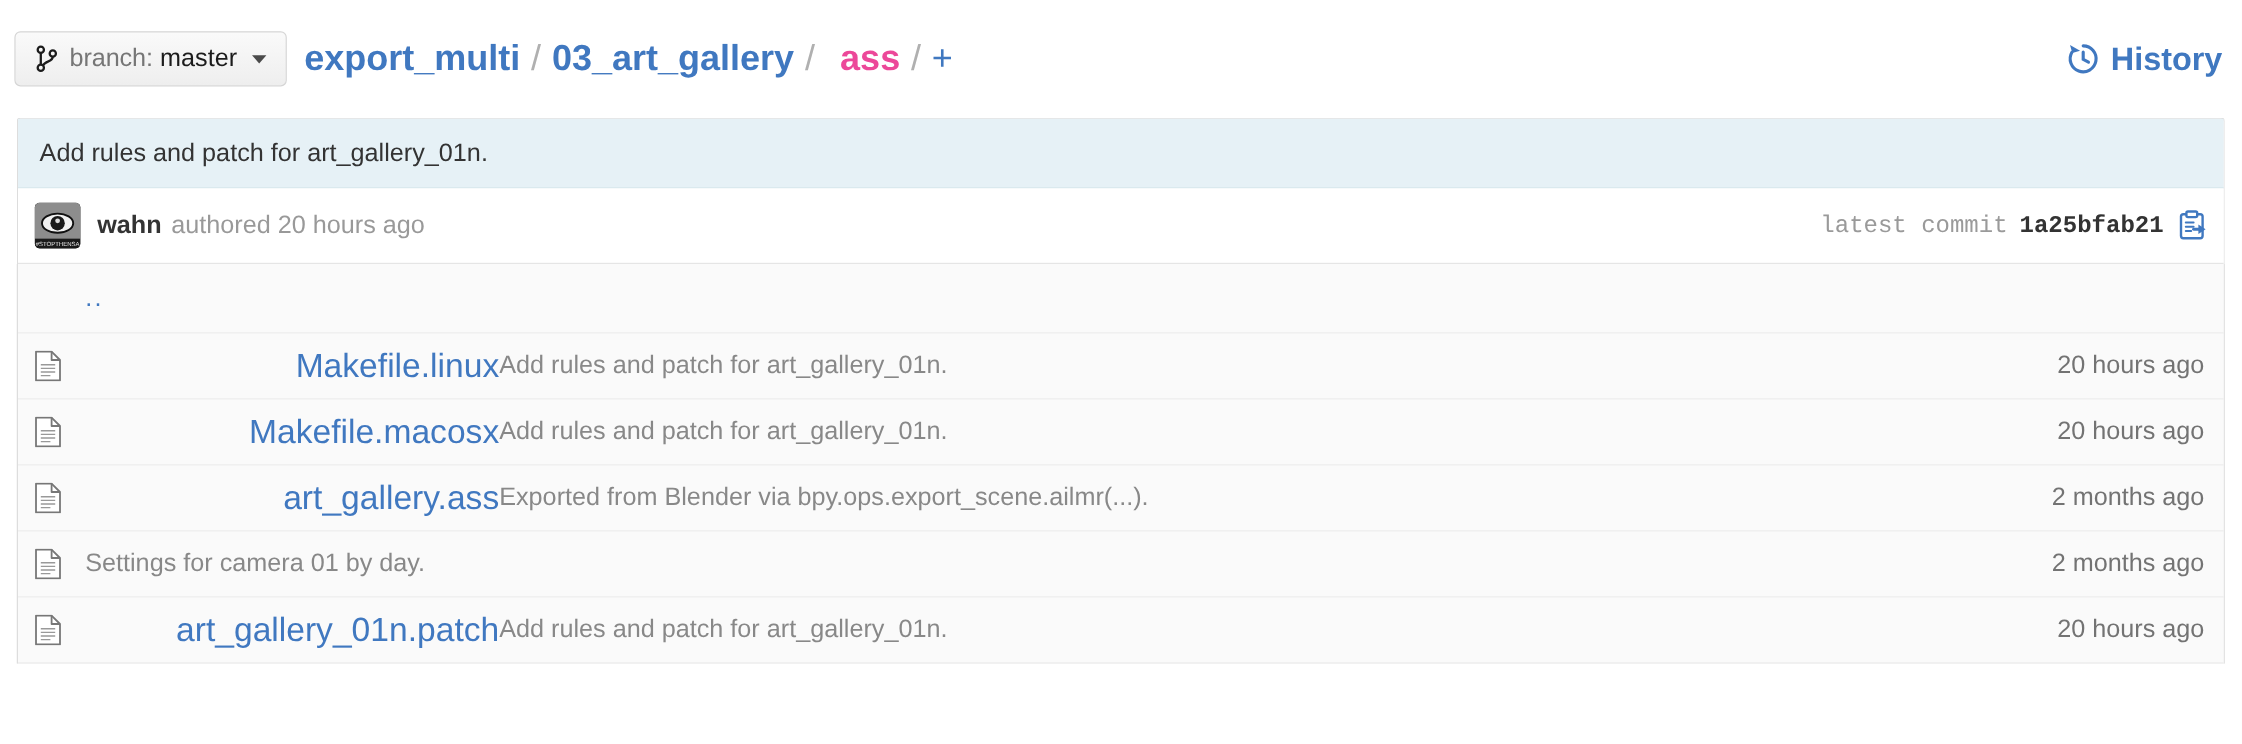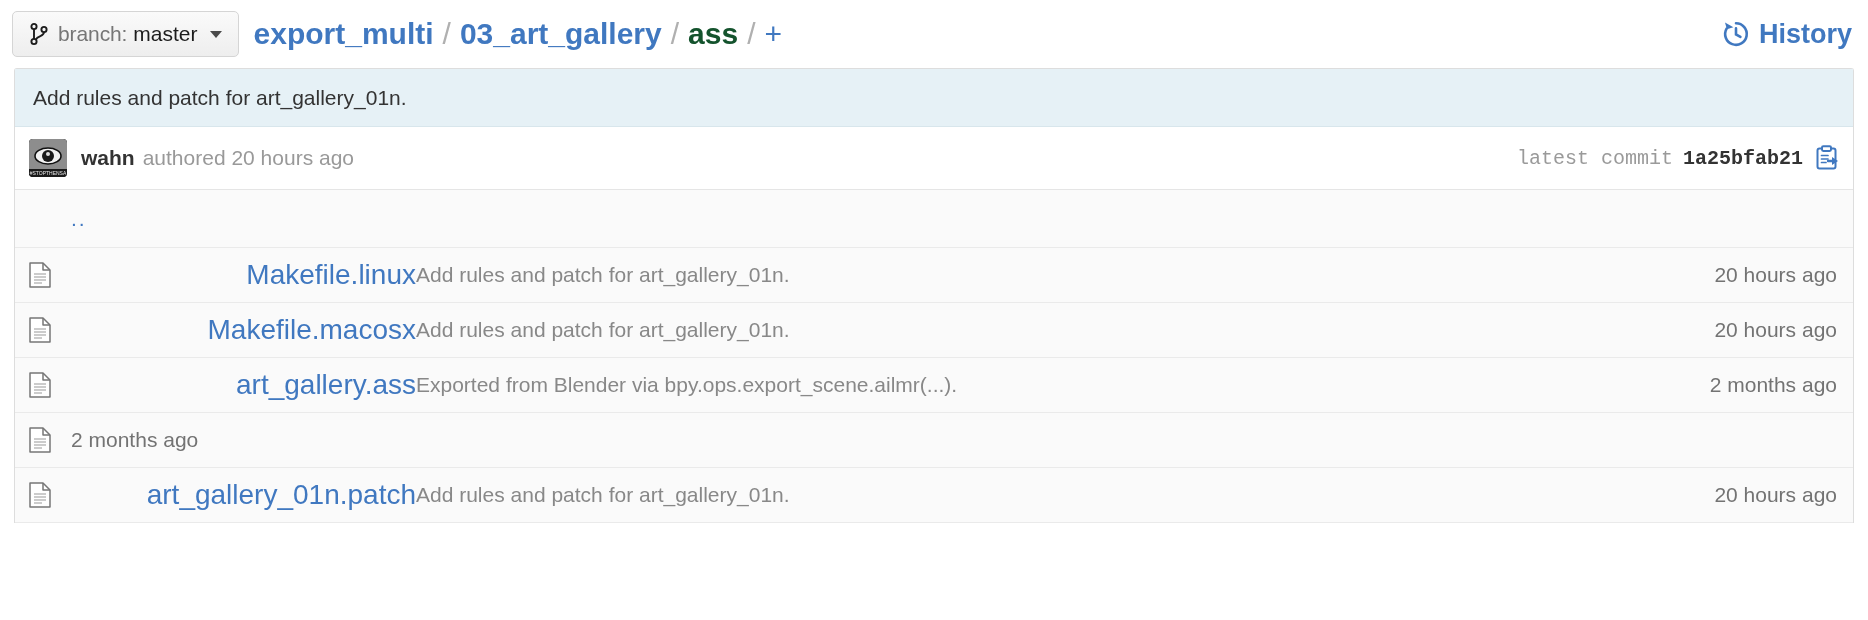--- a/index.html
+++ b/index.html
@@ -19,21 +19,21 @@
     width: 1868px;
     height: 620px;
     overflow: hidden;
     box-sizing: border-box;
   }
 
   
   .topbar {
     display: flex;
     align-items: center;
-    height: 68px;
+    height: 98px;
     padding: 0 16px 0 12px;
     box-sizing: border-box;
   }
   .branch-button {
     display: inline-flex;
     align-items: center;
     height: 46px;
     padding: 0 16px;
     background: linear-gradient(#fafafa, #eeeeee);
     border: 1px solid #d5d5d5;
@@ -77,21 +77,22 @@
     white-space: nowrap;
     display: flex;
     align-items: baseline;
   }
   .crumb-link {
     color: #4078c0;
     text-decoration: none;
     cursor: pointer;
   }
   .crumb-current {
-    color: #14532d;
+    color: #ec4899;
+    margin-left: 12px;
   }
   .crumb-sep {
     color: #b0b0b0;
     font-weight: normal;
     margin: 0 9px;
   }
   .crumb-add {
     color: #4078c0;
     cursor: pointer;
     font-weight: normal;
@@ -380,20 +381,21 @@
     </div>
 
     <div class="row">
       <span class="cell-icon">
         <svg width="22" height="26" viewBox="0 0 22 26">
           <path d="M1 1 H14 L21 8 V25 H1 Z" fill="#ffffff" stroke="#777777" stroke-width="1.5" stroke-linejoin="round"></path>
           <path d="M14 1 V8 H21" fill="none" stroke="#777777" stroke-width="1.5" stroke-linejoin="round"></path>
           <path d="M5 12 H17 M5 15 H17 M5 18 H17 M5 21 H13" stroke="#999999" stroke-width="1.2"></path>
         </svg>
       </span>
+      <span class="cell-msg">Settings for camera 01 by day.</span>
       <span class="cell-age">2 months ago</span>
     </div>
 
     <div class="row">
       <span class="cell-icon">
         <svg width="22" height="26" viewBox="0 0 22 26">
           <path d="M1 1 H14 L21 8 V25 H1 Z" fill="#ffffff" stroke="#777777" stroke-width="1.5" stroke-linejoin="round"></path>
           <path d="M14 1 V8 H21" fill="none" stroke="#777777" stroke-width="1.5" stroke-linejoin="round"></path>
           <path d="M5 12 H17 M5 15 H17 M5 18 H17 M5 21 H13" stroke="#999999" stroke-width="1.2"></path>
         </svg>

